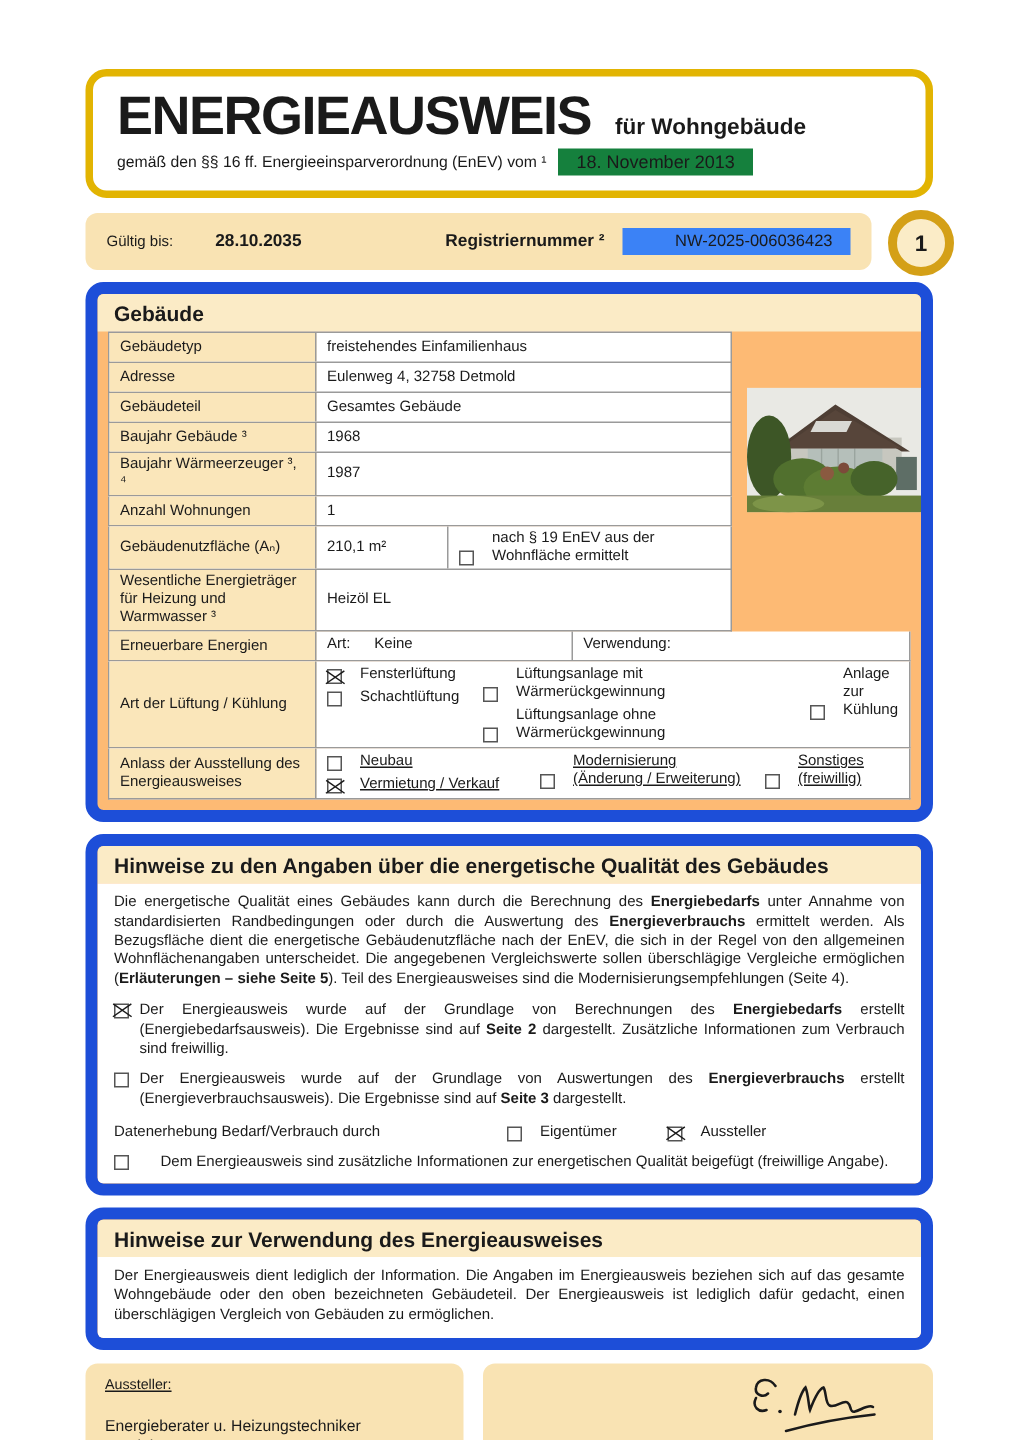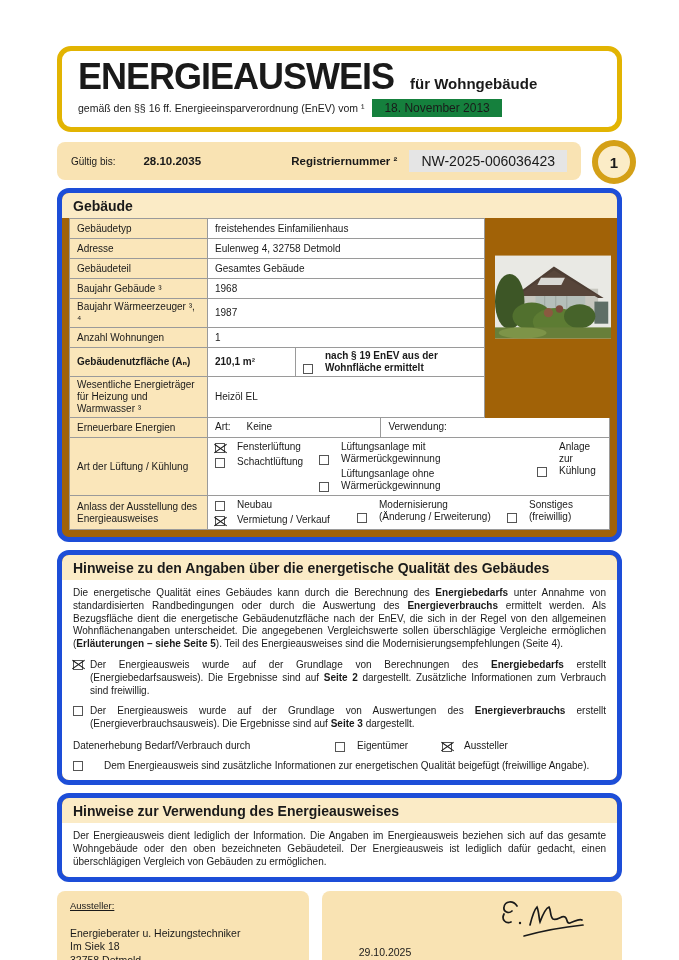--- a/index.html
+++ b/index.html
@@ -8,23 +8,23 @@
     width:679px;height:960px;
     background:#fff;
     font-family:"Liberation Sans","DejaVu Sans",sans-serif;
     color:#1a1a1a;
     overflow:hidden;
   }
   .content{position:relative;width:565px;margin:0 auto;padding-top:46px;}
 
   
   .gold-box{
-    border:5px solid #1d4ed8;
+    border:8px solid #1d4ed8;
     border-radius:12px;
-    background:#a16207;
+    background:#fdba74;
     margin-top:8px;
     overflow:hidden;
   }
   .sec-header{
     font-size:14px;font-weight:bold;
     padding:5px 11px 4px 11px;
     background:#fbebc6;
   }
   .hint-body{background:#fff;padding:7px 11px 9px 11px;}
 
@@ -44,49 +44,49 @@
   .validity-row{position:relative;margin-top:8px;height:40px;}
   .validity-band{
     position:absolute;left:0;top:2px;width:524px;height:38px;
     background:#f9e3b3;border-radius:8px;
     display:flex;align-items:center;
     padding:0 14px;box-sizing:border-box;
   }
   .v-label{font-size:10px;}
   .v-date{font-size:11.5px;font-weight:bold;margin-left:28px;}
   .v-reg-label{font-size:11.5px;font-weight:bold;margin-left:auto;}
-  .v-reg-box{background:#e5e5e5;font-size:14px;padding:3px 12px;margin-left:12px;min-width:128px;text-align:center;}
+  .v-reg-box{background:#3b82f6;font-size:11px;padding:3px 12px;margin-left:12px;min-width:128px;text-align:right;}
   .page-circle{
     position:absolute;right:-14px;top:0;
     width:32px;height:32px;
     border:6px solid #d4a017;border-radius:50%;
     background:#fbecc7;
     display:flex;align-items:center;justify-content:center;
     font-size:15px;font-weight:bold;
   }
 
   
   .sec-body{padding:0 7px 7px 7px;}
   .gb-top{display:flex;}
   .gb-top-table{width:416px;flex:0 0 416px;}
   .grow{
     display:grid;grid-template-columns:138px 1fr;
     border-left:1px solid #9a9a9a;border-right:1px solid #9a9a9a;border-bottom:1px solid #9a9a9a;
     background:#fff;min-height:19px;
   }
   .gb-top-table .grow:first-child{border-top:1px solid #9a9a9a;}
-  .grow.split3{grid-template-columns:138px 88px 1fr;font-weight:bold;}
+  .grow.split3{grid-template-columns:138px 88px 1fr;}
   .gc{padding:2px 7px;font-size:10px;display:flex;align-items:center;line-height:1.2;}
   .gc.lbl{background:#fae6ba;border-right:1px solid #9a9a9a;}
   .gc.mid{border-right:1px solid #9a9a9a;}
   .gb-full{border-top:0;}
   .gb-full .grow .valgrid{display:grid;width:100%;padding:0;}
   .valgrid.renew{grid-template-columns:43% 57%;}
   .valgrid.vent{grid-template-columns:104px 218px 1fr;}
-  .valgrid.occ{grid-template-columns:142px 150px 1fr;}
+  .valgrid.occ{grid-template-columns:142px 150px 1fr;text-decoration:underline;}
   .subcell{padding:3px 7px;font-size:10px;display:flex;flex-direction:column;gap:3px;justify-content:flex-start;}
   .subcell.bl{border-left:1px solid #9a9a9a;}
   .art-line{display:flex;gap:16px;}
   .photo-area{flex:1;padding:36px 0 0 10px;}
   .photo-area svg{display:block;}
 
   
   .opt{display:flex;align-items:flex-end;gap:12px;font-size:10px;line-height:1.2;}
   .opt .txt{white-space:pre-line;}
   .cb{

